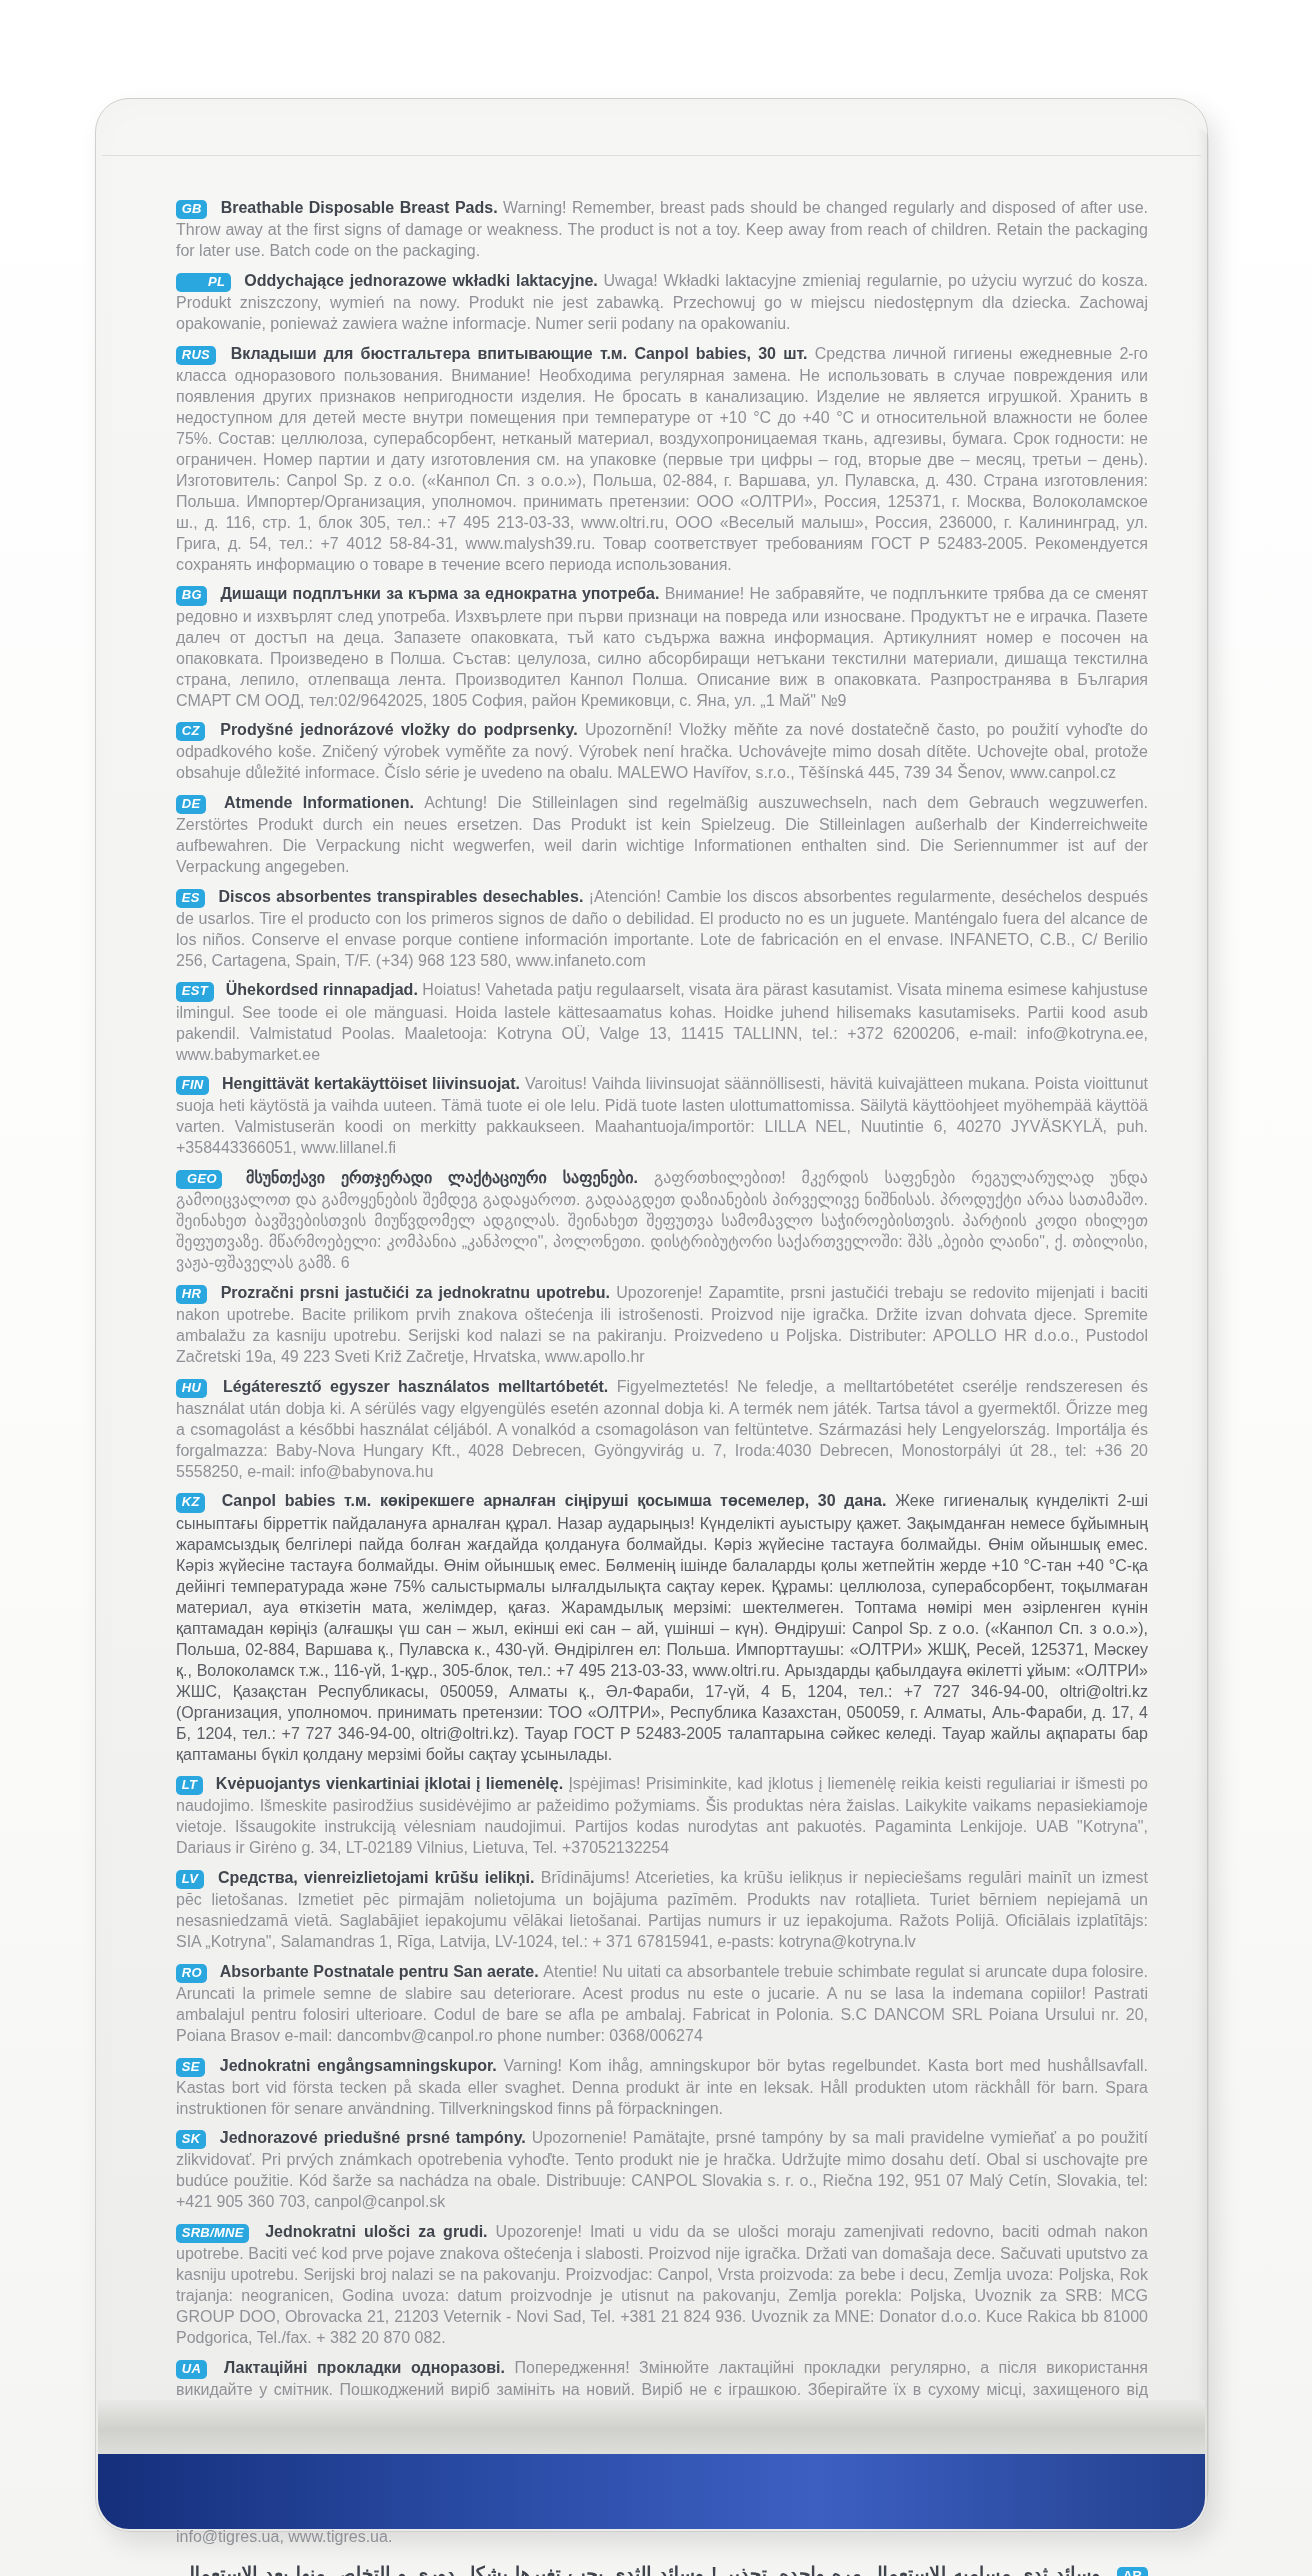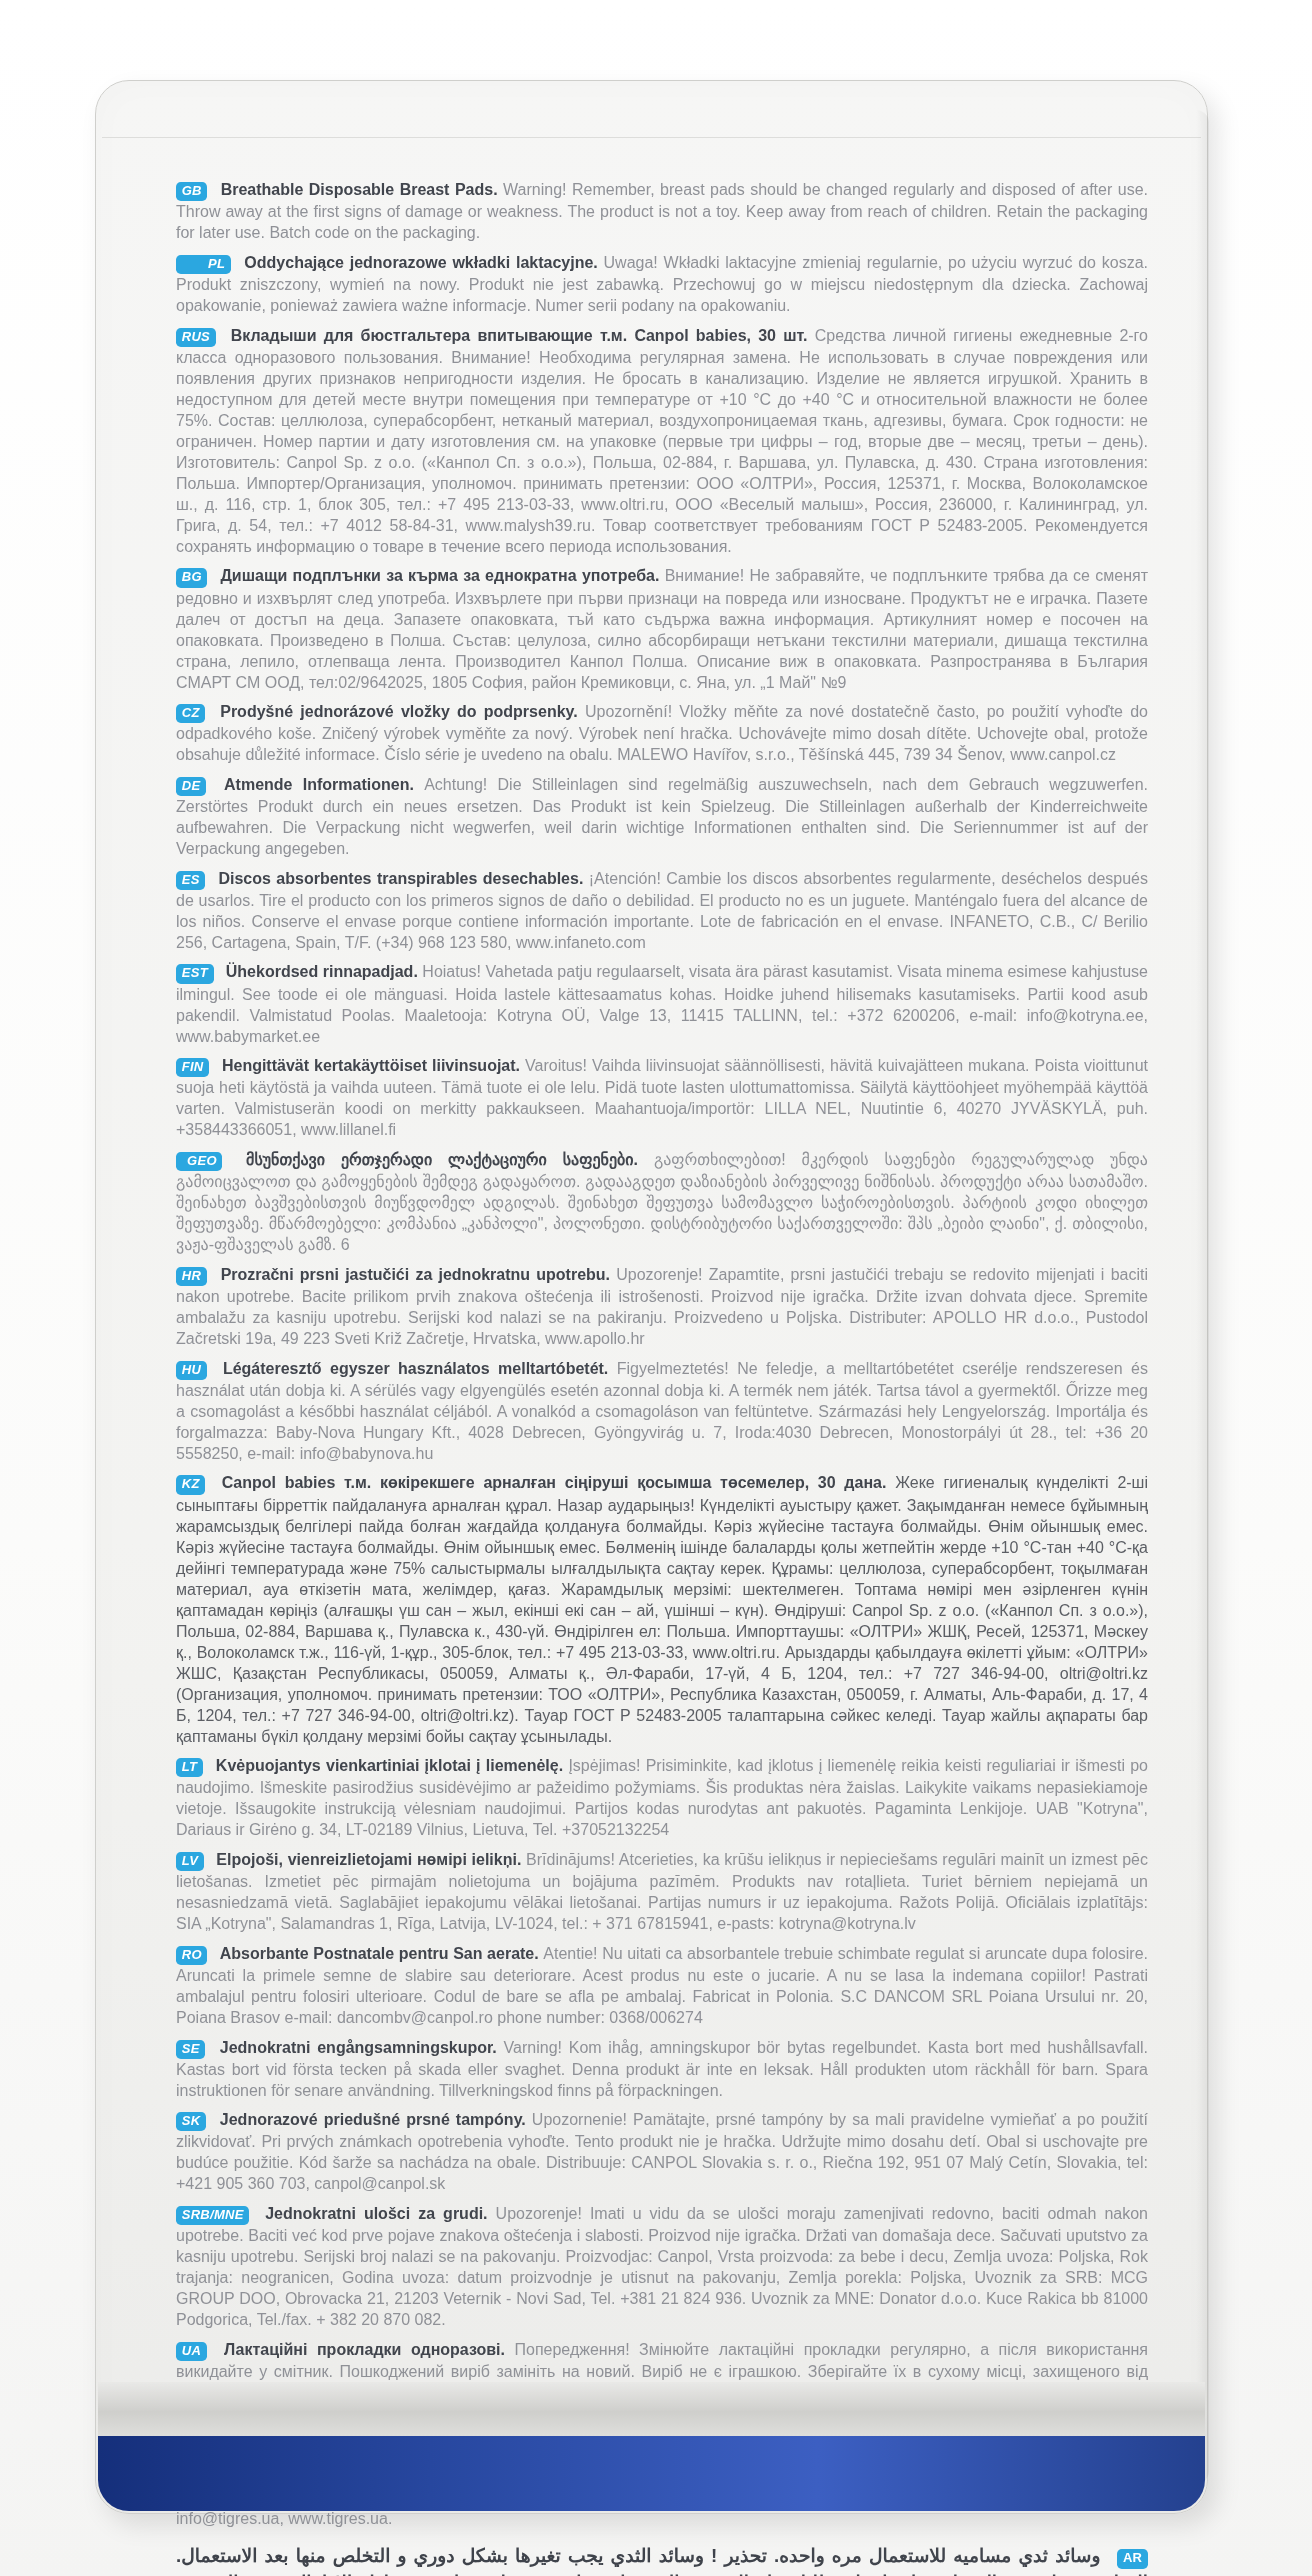--- a/index.html
+++ b/index.html
@@ -1,18 +1,18 @@
 <!DOCTYPE html>
 <html><head>
 <meta charset="utf-8">
 <style>
   html,body{margin:0;padding:0;background:#fdfdfd;font-family:"Liberation Sans",sans-serif;}
   .photo{position:relative;width:1313px;height:2576px;margin:0 auto;overflow:hidden;
          background:linear-gradient(180deg,#ffffff 0%,#fbfbfa 60%,#f4f4f3 100%);}
-  .box{position:absolute;left:95px;top:80px;width:1111px;height:2432px;
+  .box{position:absolute;left:95px;top:98px;width:1111px;height:2432px;
        background:linear-gradient(180deg,#f6f6f5 0%,#f3f3f1 60%,#ececea 100%);
        border:1.9px solid #cfcfcc;border-radius:34px;
        box-shadow:9.6px 11.5px 25px rgba(0,0,0,0.10), inset 0 0 38px rgba(0,0,0,0.02);}
   .crease{position:absolute;left:5.7px;right:5.7px;top:56px;height:1px;background:#dddddb;}
   .side-shade{position:absolute;right:-1.9px;top:29px;bottom:29px;width:13.4px;
        background:linear-gradient(90deg,rgba(0,0,0,0) 0%,rgba(0,0,0,0.06) 100%);border-radius:0 29px 29px 0;}
   .band-gray{position:absolute;left:1.9px;right:1.9px;bottom:77px;height:54px;
        background:linear-gradient(180deg,#e9e9e7 0%,#cfcfcc 55%,#dededb 100%);}
   .band-blue{position:absolute;left:1.9px;right:1.9px;bottom:1.9px;height:75px;border-radius:0 0 31px 31px;
        background:linear-gradient(90deg,#152f7b 0%,#27479f 30%,#3c5fc2 65%,#24418f 100%);}
@@ -113,21 +113,21 @@
   </p>
 
   <p class="block">
     <span class="badge" style="background: rgb(43, 167, 224);">LT</span>
     <b class="title">Kvėpuojantys vienkartiniai įklotai į liemenėlę. </b>
     <span class="body">Įspėjimas! Prisiminkite, kad įklotus į liemenėlę reikia keisti reguliariai ir išmesti po naudojimo. Išmeskite pasirodžius susidėvėjimo ar pažeidimo požymiams. Šis produktas nėra žaislas. Laikykite vaikams nepasiekiamoje vietoje. Išsaugokite instrukciją vėlesniam naudojimui. Partijos kodas nurodytas ant pakuotės. Pagaminta Lenkijoje. UAB "Kotryna", Dariaus ir Girėno g. 34, LT-02189 Vilnius, Lietuva, Tel. +37052132254</span>
   </p>
 
   <p class="block">
     <span class="badge" style="background: rgb(43, 167, 224);">LV</span>
-    <b class="title">Elpojoši, vienreizlietojami нөмірі ielikņi. </b>
+    <b class="title">Средства, vienreizlietojami krūšu ielikņi. </b>
     <span class="body">Brīdinājums! Atcerieties, ka krūšu ielikņus ir nepieciešams regulāri mainīt un izmest pēc lietošanas. Izmetiet pēc pirmajām nolietojuma un bojājuma pazīmēm. Produkts nav rotaļlieta. Turiet bērniem nepiejamā un nesasniedzamā vietā. Saglabājiet iepakojumu vēlākai lietošanai. Partijas numurs ir uz iepakojuma. Ražots Polijā. Oficiālais izplatītājs: SIA „Kotryna", Salamandras 1, Rīga, Latvija, LV-1024, tel.: + 371 67815941, e-pasts: kotryna@kotryna.lv</span>
   </p>
 
   <p class="block">
     <span class="badge" style="background: rgb(43, 167, 224);">RO</span>
     <b class="title">Absorbante Postnatale pentru San aerate. </b>
     <span class="body">Atentie! Nu uitati ca absorbantele trebuie schimbate regulat si aruncate dupa folosire. Aruncati la primele semne de slabire sau deteriorare. Acest produs nu este o jucarie. A nu se lasa la indemana copiilor! Pastrati ambalajul pentru folosiri ulterioare. Codul de bare se afla pe ambalaj. Fabricat in Polonia. S.C DANCOM SRL Poiana Ursului nr. 20, Poiana Brasov e-mail: dancombv@canpol.ro phone number: 0368/006274</span>
   </p>
 
   <p class="block">

